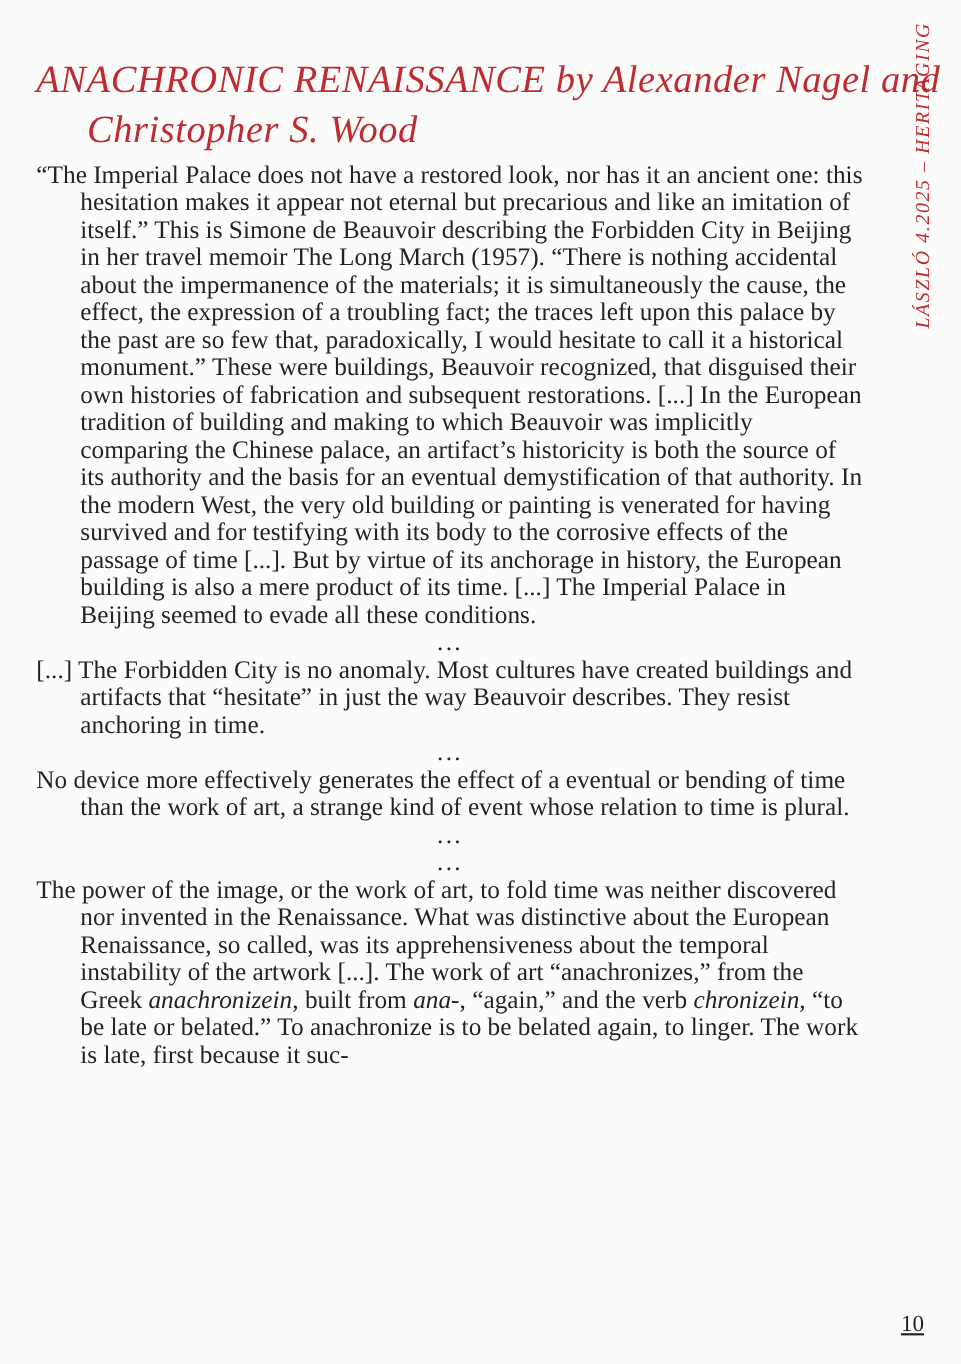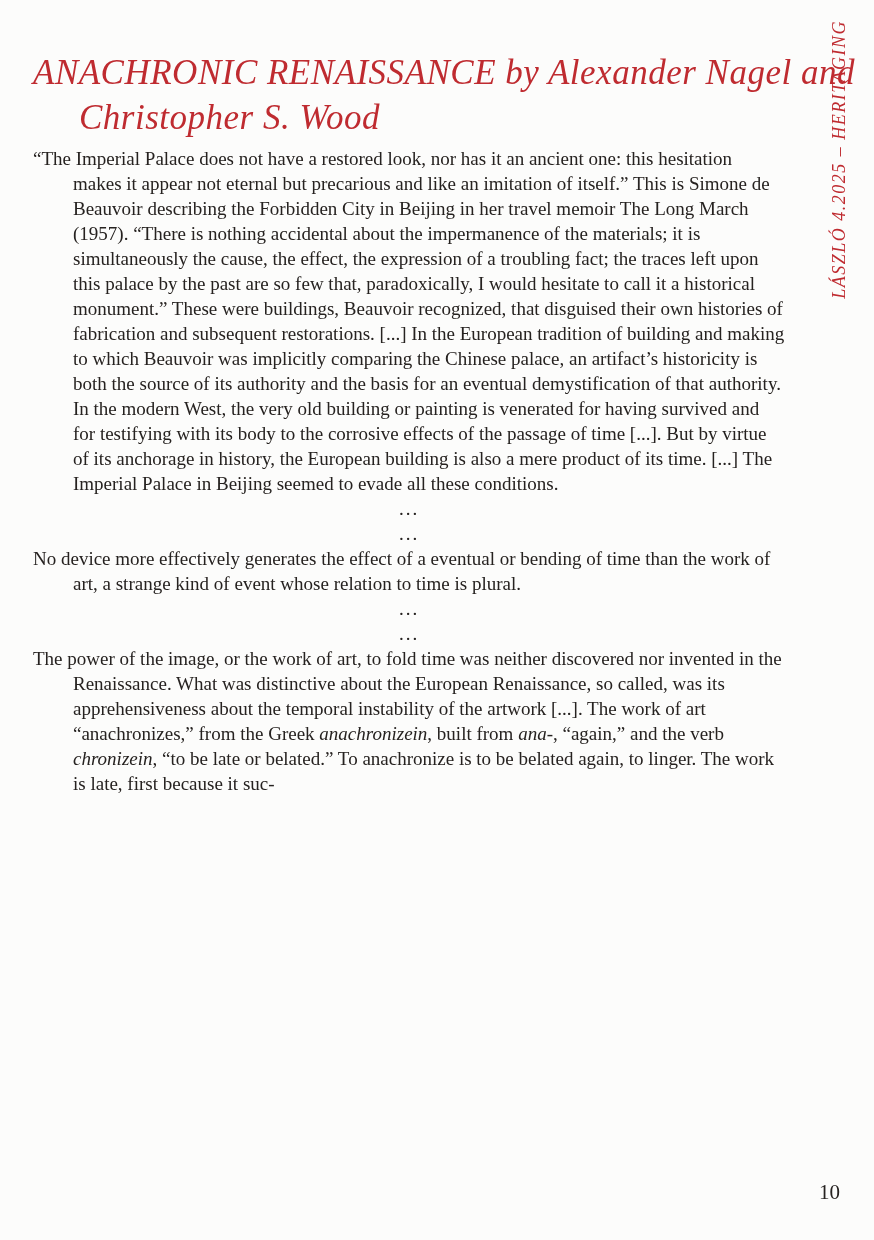--- a/index.html
+++ b/index.html
@@ -24,21 +24,21 @@
     line-height:1.28;
     color:var(--accent);
     padding-left:46px;
     text-indent:-46px;
     letter-spacing:0.5px;
   }
   .article-body{
     position:absolute;
     left:33px;top:146px;
     width:752px;
-    font-size:19px;
+    font-size:23px;
     line-height:25px;
     color:var(--ink);
     text-align:left;
   }
   .para{
     margin:0;
     padding-left:40px;
     text-indent:-40px;
   }
   .para em{}
@@ -56,33 +56,35 @@
     transform:rotate(180deg);
     color:var(--accent);
     font-style:italic;
     font-size:18px;
     letter-spacing:1.5px;
     white-space:nowrap;
   }
   .page-number{
     position:absolute;
     right:34px;
-    bottom:35px;
+    bottom:24px;
     font-size:21px;
     color:var(--ink);
+    text-decoration:underline;
   }
 </style>
 </head>
 <body>
 
 <h1 class="page-title">ANACHRONIC RENAISSANCE by Alexander Nagel and Christopher S. Wood</h1>
 
 <div class="article-body">
     <p class="para"><span>“The Imperial Palace does not have a restored look, nor has it an ancient one: this hesitation makes it appear not eternal but precarious and like an imitation of itself.” This is Simone de Beauvoir describing the Forbidden City in Beijing in her travel memoir The Long March (1957). “There is nothing accidental about the impermanence of the materials; it is simultaneously the cause, the effect, the expression of a troubling fact; the traces left upon this palace by the past are so few that, paradoxically, I would hesitate to call it a historical monument.” These were buildings, Beauvoir recognized, that disguised their own histories of fabrication and subsequent restorations. [...] In the European tradition of building and making to which Beauvoir was implicitly comparing the Chinese palace, an artifact’s historicity is both the source of its authority and the basis for an eventual demystification of that authority. In the modern West, the very old building or painting is venerated for having survived and for testifying with its body to the corrosive effects of the passage of time [...]. But by virtue of its anchorage in history, the European building is also a mere product of its time. [...] The Imperial Palace in Beijing seemed to evade all these conditions.</span></p>
     <div class="separator">...</div>
+    <p class="para"><span>[...] The Forbidden City is no anomaly. Most cultures have created buildings and artifacts that “hesitate” in just the way Beauvoir describes. They resist anchoring in time.</span></p>
     <div class="separator">...</div>
     <p class="para"><span>No device more effectively generates the effect of a eventual or bending of time than the work of art, a strange kind of event whose relation to time is plural.</span></p>
     <div class="separator">...</div>
     <div class="separator">...</div>
     <p class="para"><span>The power of the image, or the work of art, to fold time was neither discovered nor invented in the Renaissance. What was distinctive about the European Renaissance, so called, was its apprehensiveness about the temporal instability of the artwork [...]. The work of art “anachronizes,” from the Greek </span><em>anachronizein</em><span>, built from </span><em>ana-</em><span>, “again,” and the verb </span><em>chronizein</em><span>, “to be late or belated.” To anachronize is to be belated again, to linger. The work is late, first because it suc-</span></p>
   </div>
 
 <div class="side-label">LÁSZLÓ 4.2025 – HERITAGING</div>
 
 <div class="page-number">10</div>

